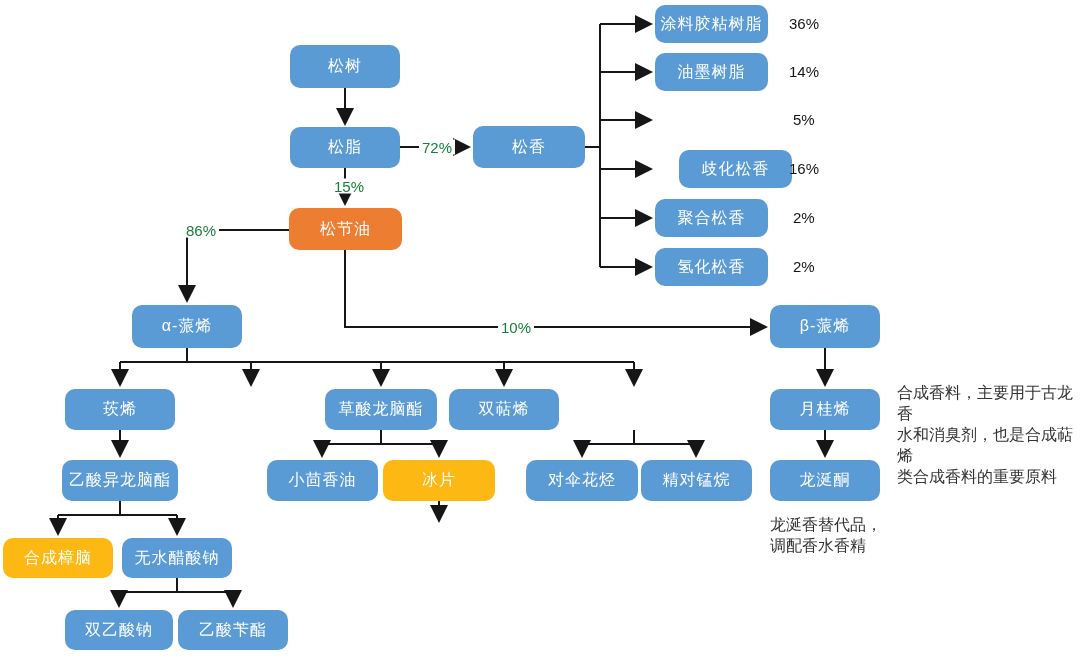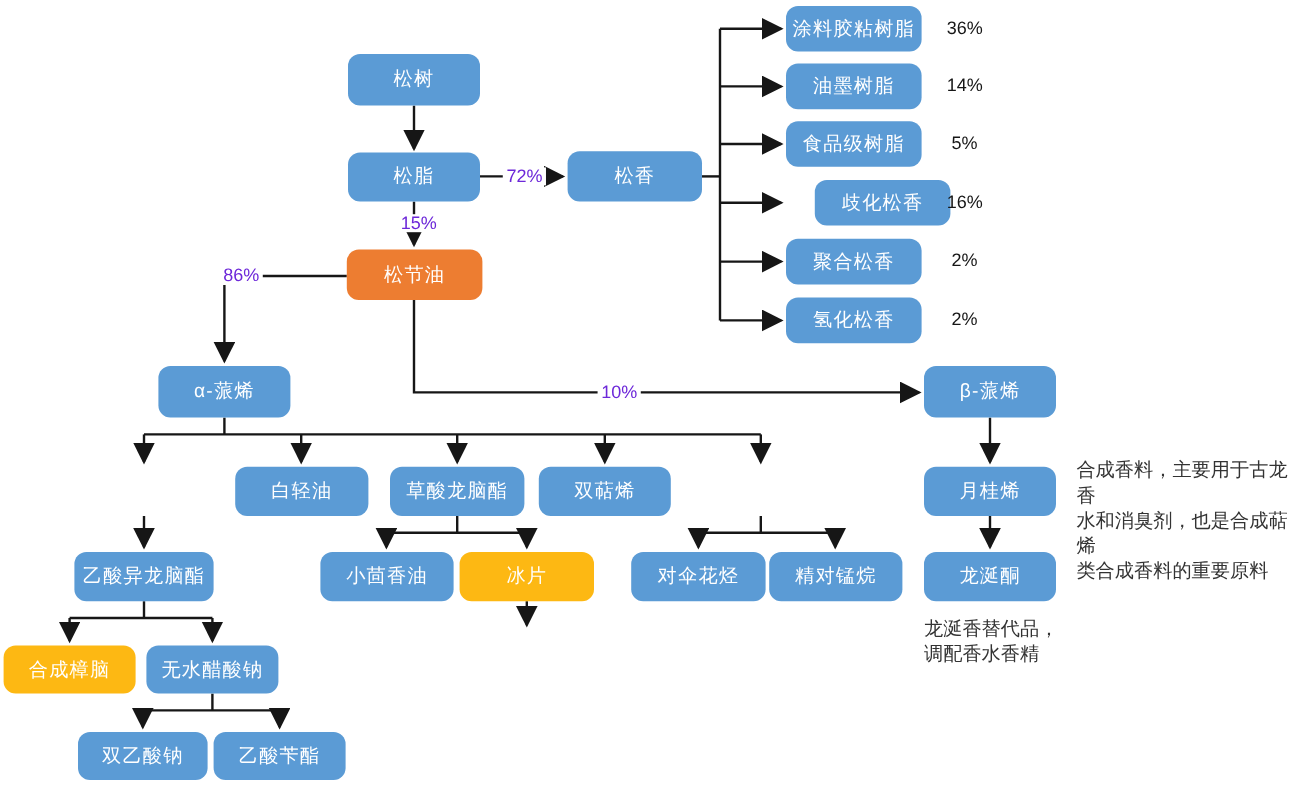--- a/index.html
+++ b/index.html
@@ -11,21 +11,21 @@
   .node{
     position:absolute;border-radius:10px;color:#ffffff;
     display:flex;align-items:center;justify-content:center;
     font-size:16px;letter-spacing:1px;white-space:nowrap;
     box-sizing:border-box;text-align:center;
   }
   .blue{background:#5B9BD5;}
   .orange{background:#ED7D31;}
   .yellow{background:#FDB813;}
   .edge-label{
-    position:absolute;background:#ffffff;color:#6d28d9;font-size:15px;
+    position:absolute;background:#ffffff;color:#15803d;font-size:15px;
     padding:0 3px;transform:translate(-50%,-50%);line-height:1;white-space:nowrap;
   }
   .share{
     position:absolute;color:#161616;font-size:15px;line-height:1;white-space:nowrap;
   }
   .annotation{
     position:absolute;color:#333333;font-size:16px;line-height:1.32;
     white-space:pre-line;
   }
 </style>
@@ -88,36 +88,35 @@
     </g>
   </svg>
 
   <div class="node blue" style="left:290px;top:45px;width:110px;height:43px">松树</div>
   <div class="node blue" style="left:290px;top:127px;width:110px;height:41px">松脂</div>
   <div class="node blue" style="left:473px;top:126px;width:112px;height:42px">松香</div>
   <div class="node blue" style="left:655px;top:5px;width:113px;height:38px">涂料胶粘树脂</div>
 
   <div class="node orange" style="left:289px;top:208px;width:113px;height:42px">松节油</div>
   <div class="node blue" style="left:655px;top:53px;width:113px;height:38px">油墨树脂</div>
-  <div class="node blue" style="left:655px;top:101px;width:113px;height:38px">食品级树脂</div>
   <div class="node blue" style="left:679px;top:150px;width:113px;height:38px">歧化松香</div>
   <div class="node blue" style="left:655px;top:199px;width:113px;height:38px">聚合松香</div>
   <div class="node blue" style="left:655px;top:248px;width:113px;height:38px">氢化松香</div>
 
   <span class="share" style="left:789px;top:16px">36%</span>
   <span class="share" style="left:789px;top:64px">14%</span>
   <span class="share" style="left:793px;top:112px">5%</span>
   <span class="share" style="left:789px;top:161px">16%</span>
   <span class="share" style="left:793px;top:210px">2%</span>
   <span class="share" style="left:793px;top:259px">2%</span>
 
   <div class="node blue" style="left:132px;top:305px;width:110px;height:43px">α-蒎烯</div>
   <div class="node blue" style="left:770px;top:305px;width:110px;height:43px">β-蒎烯</div>
 
-  <div class="node blue" style="left:196px;top:389px;width:111px;height:41px">白轻油</div>
+  <div class="node blue" style="left:65px;top:389px;width:110px;height:41px">莰烯</div>
   <div class="node blue" style="left:325px;top:389px;width:112px;height:41px">草酸龙脑酯</div>
   <div class="node blue" style="left:449px;top:389px;width:110px;height:41px">双萜烯</div>
 
   <div class="node blue" style="left:62px;top:460px;width:116px;height:41px">乙酸异龙脑酯</div>
   <div class="node blue" style="left:267px;top:460px;width:111px;height:41px">小茴香油</div>
   <div class="node yellow" style="left:383px;top:460px;width:112px;height:41px">冰片</div>
   <div class="node blue" style="left:526px;top:460px;width:112px;height:41px">对伞花烃</div>
   <div class="node blue" style="left:770px;top:389px;width:110px;height:41px">月桂烯</div>
   <div class="node blue" style="left:641px;top:460px;width:111px;height:41px">精对锰烷</div>
   <div class="node blue" style="left:770px;top:460px;width:110px;height:41px">龙涎酮</div>

